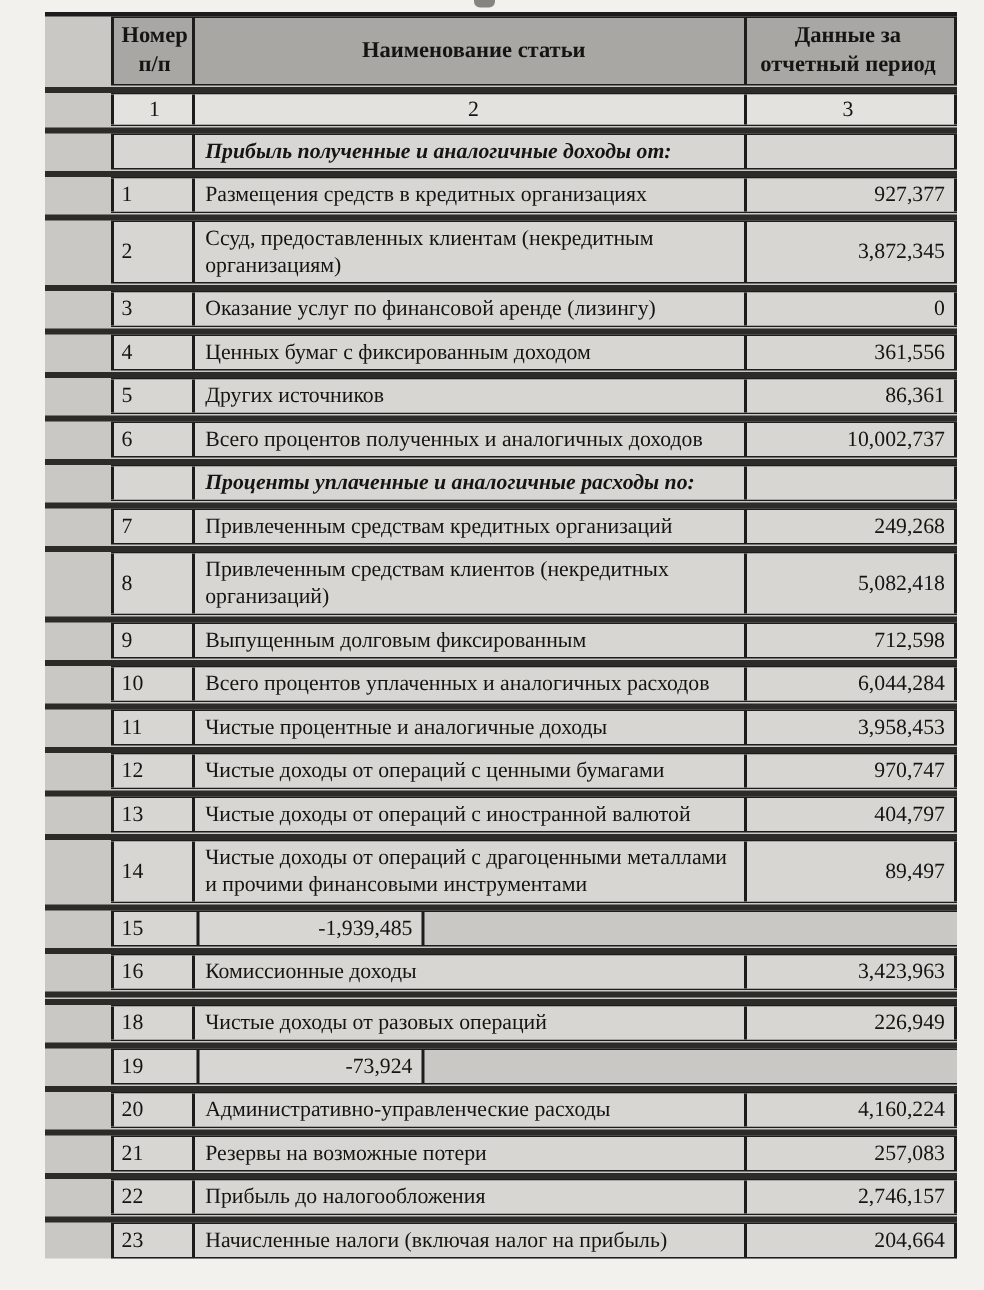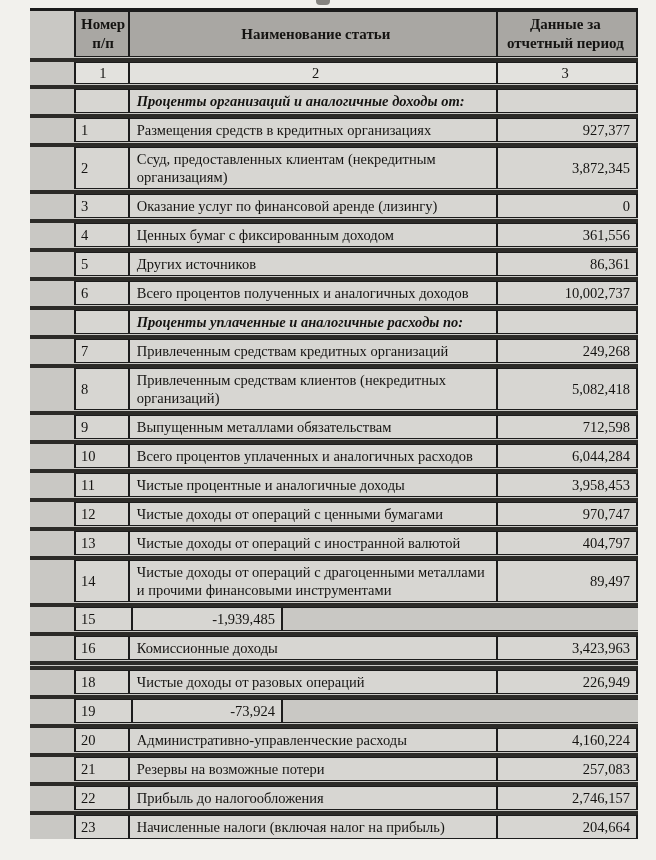--- a/index.html
+++ b/index.html
@@ -85,21 +85,21 @@
   <div class="row colnums">
     <div class="c1">1</div>
     <div class="c2">2</div>
     <div class="c3">3</div>
   </div>
 
   <div id="rows-container">
       <div class="sep"></div>
       <div class="row section">
         <div class="c1"></div>
-        <div class="c2">Проценты организаций и аналогичные доходы от:</div>
+        <div class="c2">Прибыль полученные и аналогичные доходы от:</div>
         <div class="c3"></div>
       </div>
       <div class="sep"></div>
       <div class="row data">
         <div class="c1">1</div>
         <div class="c2">Размещения средств в кредитных организациях</div>
         <div class="c3">927,377</div>
       </div>
       <div class="sep"></div>
       <div class="row data">
@@ -145,21 +145,21 @@
       </div>
       <div class="sep"></div>
       <div class="row data">
         <div class="c1">8</div>
         <div class="c2">Привлеченным средствам клиентов (некредитных организаций)</div>
         <div class="c3">5,082,418</div>
       </div>
       <div class="sep"></div>
       <div class="row data">
         <div class="c1">9</div>
-        <div class="c2">Выпущенным металлами обязательствам</div>
+        <div class="c2">Выпущенным долговым фиксированным</div>
         <div class="c3">712,598</div>
       </div>
       <div class="sep"></div>
       <div class="row data">
         <div class="c1">10</div>
         <div class="c2">Всего процентов уплаченных и аналогичных расходов</div>
         <div class="c3">6,044,284</div>
       </div>
       <div class="sep"></div>
       <div class="row data">

